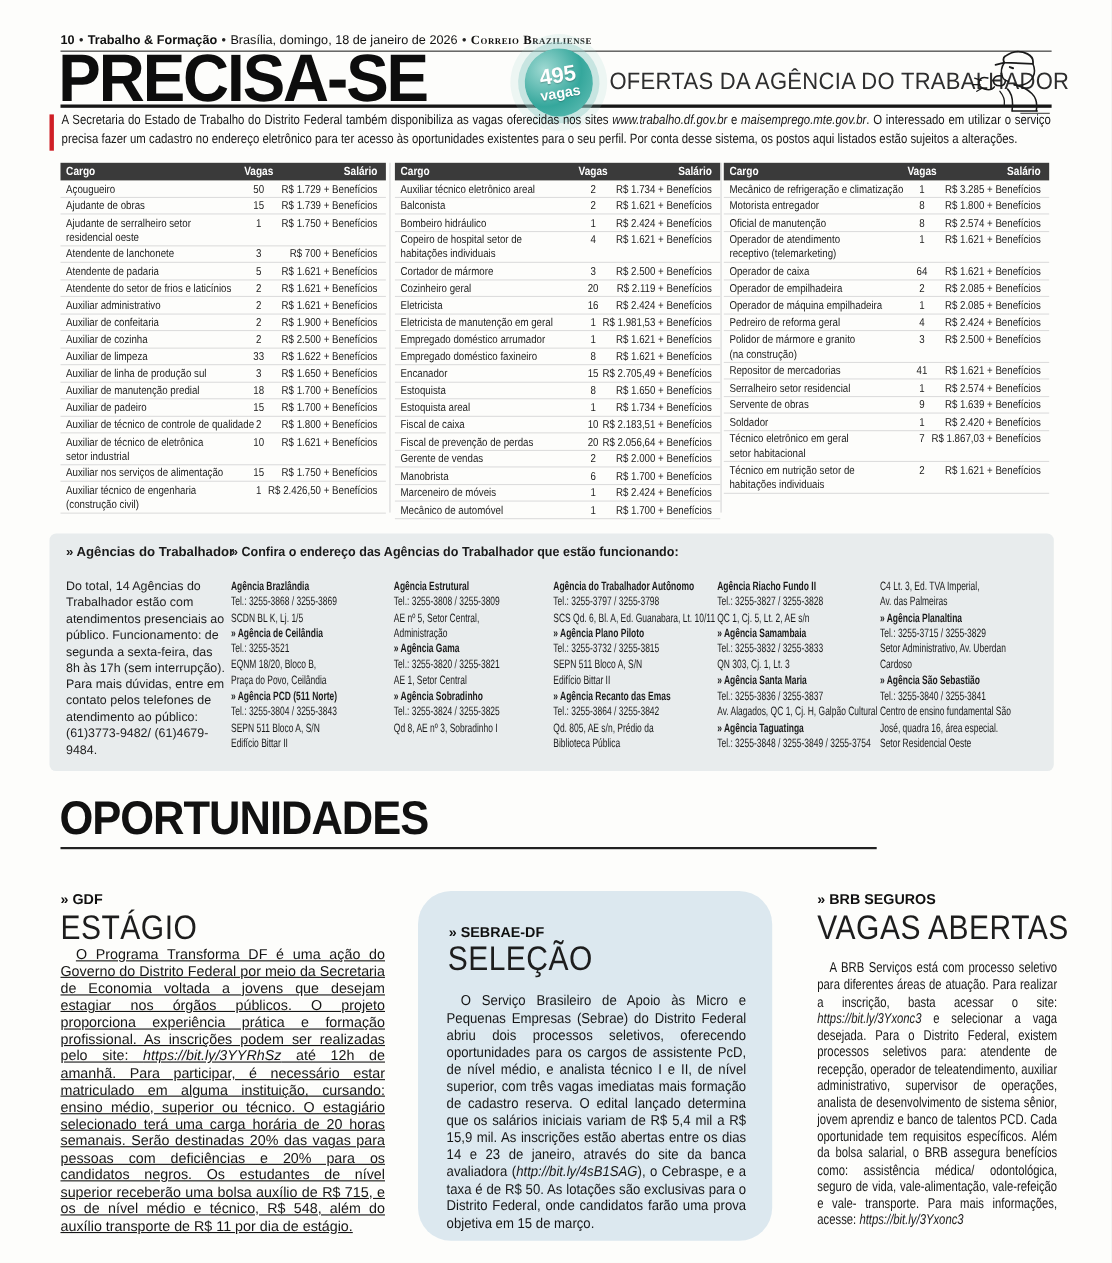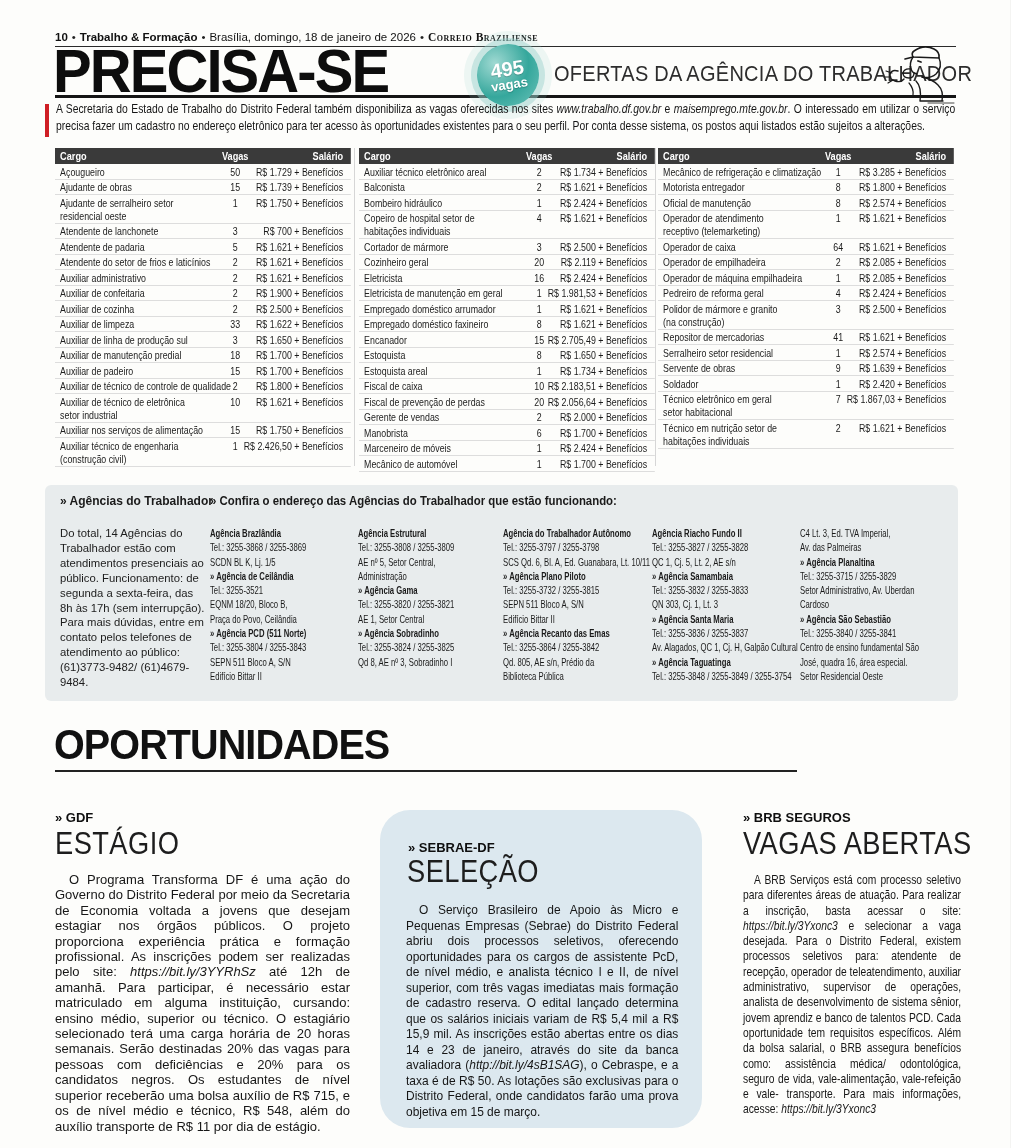--- a/index.html
+++ b/index.html
@@ -59,21 +59,21 @@
   
   .opp-title{position:absolute;left:54px;top:722px;font-size:43px;line-height:44px;font-weight:bold;letter-spacing:-1px;transform:scaleX(.92);transform-origin:0 0;color:#111;}
   .rule-opp{position:absolute;left:55px;top:770px;width:742px;height:2px;background:#222;}
 
   .kicker{font-size:13px;font-weight:bold;color:#0f0f0f;}
   .atitle{font-size:31px;line-height:32px;font-weight:normal;letter-spacing:.5px;transform:scaleX(.88);transform-origin:0 0;color:#1d1d1d;white-space:nowrap;}
   .abody{margin:0;font-size:13px;text-align:justify;text-indent:14px;color:#161616;transform-origin:0 0;}
 
   .a1{position:absolute;left:55px;top:810px;width:300px;}
   .a1 .atitle{margin-top:3px;}
-  .a1 .abody{margin-top:12px;width:295px;line-height:15.4px;}
+  .a1 .abody{width:295px;line-height:15.4px;text-decoration:underline;}
 
   .a2{position:absolute;left:380px;top:810px;width:322px;height:318px;background:#dce8ef;border-radius:30px;}
   .a2 .kicker{position:absolute;left:28px;top:30px;}
   .a2 .atitle{position:absolute;left:27px;top:46px;}
   .a2 .abody{position:absolute;left:26px;top:92px;width:296px;line-height:15.5px;transform:scaleX(.92);}
 
   .a3{position:absolute;left:743px;top:810px;width:280px;}
   .a3 .atitle{margin-top:3px;}
   .a3 .abody{margin-top:12px;width:276px;line-height:15.3px;transform:scaleX(.79);}
 </style>

